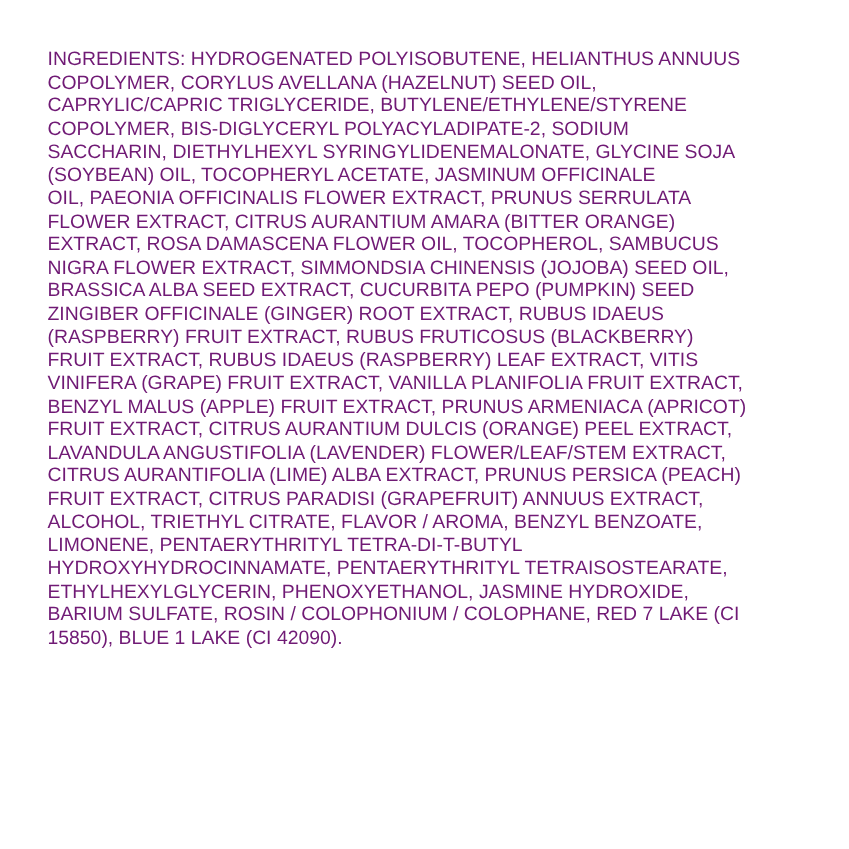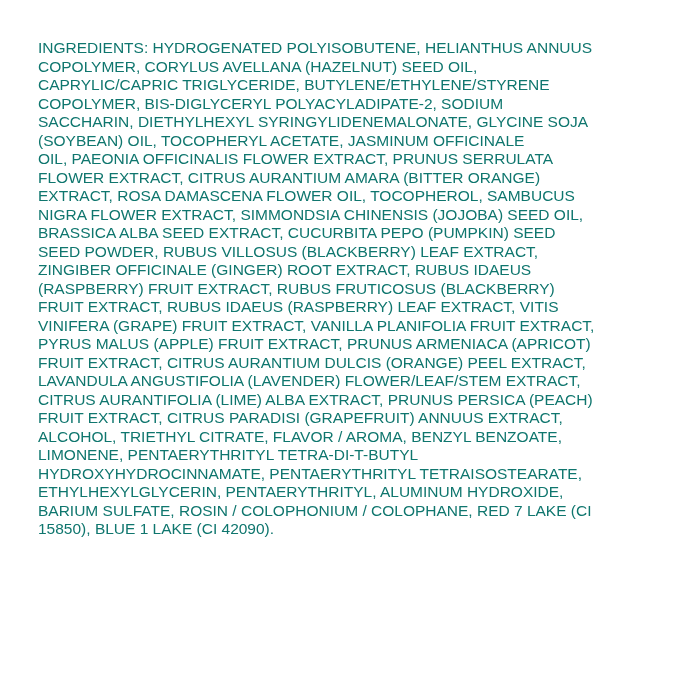--- a/index.html
+++ b/index.html
@@ -13,21 +13,21 @@
       height: 679px;
       background: #ffffff;
       overflow: hidden;
       font-family: "Liberation Sans", sans-serif;
     }
     .ingredients-block {
       position: absolute;
       left: 38px;
       top: 39px;
       width: 610px;
-      color: #0f766e;
+      color: #701a75;
       font-size: 15.5px;
       line-height: 18.5px;
       letter-spacing: 0px;
       font-weight: 400;
     }
     .ingredients-block .line {
       white-space: nowrap;
       height: 18.5px;
     }
   </style>
@@ -40,30 +40,29 @@
       <div class="line">COPOLYMER, CORYLUS AVELLANA (HAZELNUT) SEED OIL,</div>
       <div class="line">CAPRYLIC/CAPRIC TRIGLYCERIDE, BUTYLENE/ETHYLENE/STYRENE</div>
       <div class="line">COPOLYMER, BIS-DIGLYCERYL POLYACYLADIPATE-2, SODIUM</div>
       <div class="line">SACCHARIN, DIETHYLHEXYL SYRINGYLIDENEMALONATE, GLYCINE SOJA</div>
       <div class="line">(SOYBEAN) OIL, TOCOPHERYL ACETATE, JASMINUM OFFICINALE</div>
       <div class="line">OIL, PAEONIA OFFICINALIS FLOWER EXTRACT, PRUNUS SERRULATA</div>
       <div class="line">FLOWER EXTRACT, CITRUS AURANTIUM AMARA (BITTER ORANGE)</div>
       <div class="line">EXTRACT, ROSA DAMASCENA FLOWER OIL, TOCOPHEROL, SAMBUCUS</div>
       <div class="line">NIGRA FLOWER EXTRACT, SIMMONDSIA CHINENSIS (JOJOBA) SEED OIL,</div>
       <div class="line">BRASSICA ALBA SEED EXTRACT, CUCURBITA PEPO (PUMPKIN) SEED</div>
-      <div class="line">SEED POWDER, RUBUS VILLOSUS (BLACKBERRY) LEAF EXTRACT,</div>
       <div class="line">ZINGIBER OFFICINALE (GINGER) ROOT EXTRACT, RUBUS IDAEUS</div>
       <div class="line">(RASPBERRY) FRUIT EXTRACT, RUBUS FRUTICOSUS (BLACKBERRY)</div>
       <div class="line">FRUIT EXTRACT, RUBUS IDAEUS (RASPBERRY) LEAF EXTRACT, VITIS</div>
       <div class="line">VINIFERA (GRAPE) FRUIT EXTRACT, VANILLA PLANIFOLIA FRUIT EXTRACT,</div>
-      <div class="line">PYRUS MALUS (APPLE) FRUIT EXTRACT, PRUNUS ARMENIACA (APRICOT)</div>
+      <div class="line">BENZYL MALUS (APPLE) FRUIT EXTRACT, PRUNUS ARMENIACA (APRICOT)</div>
       <div class="line">FRUIT EXTRACT, CITRUS AURANTIUM DULCIS (ORANGE) PEEL EXTRACT,</div>
       <div class="line">LAVANDULA ANGUSTIFOLIA (LAVENDER) FLOWER/LEAF/STEM EXTRACT,</div>
       <div class="line">CITRUS AURANTIFOLIA (LIME) ALBA EXTRACT, PRUNUS PERSICA (PEACH)</div>
       <div class="line">FRUIT EXTRACT, CITRUS PARADISI (GRAPEFRUIT) ANNUUS EXTRACT,</div>
       <div class="line">ALCOHOL, TRIETHYL CITRATE, FLAVOR / AROMA, BENZYL BENZOATE,</div>
       <div class="line">LIMONENE, PENTAERYTHRITYL TETRA-DI-T-BUTYL</div>
       <div class="line">HYDROXYHYDROCINNAMATE, PENTAERYTHRITYL TETRAISOSTEARATE,</div>
-      <div class="line">ETHYLHEXYLGLYCERIN, PENTAERYTHRITYL, ALUMINUM HYDROXIDE,</div>
+      <div class="line">ETHYLHEXYLGLYCERIN, PHENOXYETHANOL, JASMINE HYDROXIDE,</div>
       <div class="line">BARIUM SULFATE, ROSIN / COLOPHONIUM / COLOPHANE, RED 7 LAKE (CI</div>
       <div class="line">15850), BLUE 1 LAKE (CI 42090).</div>
     </div>
 </div>
 
 </body></html>

